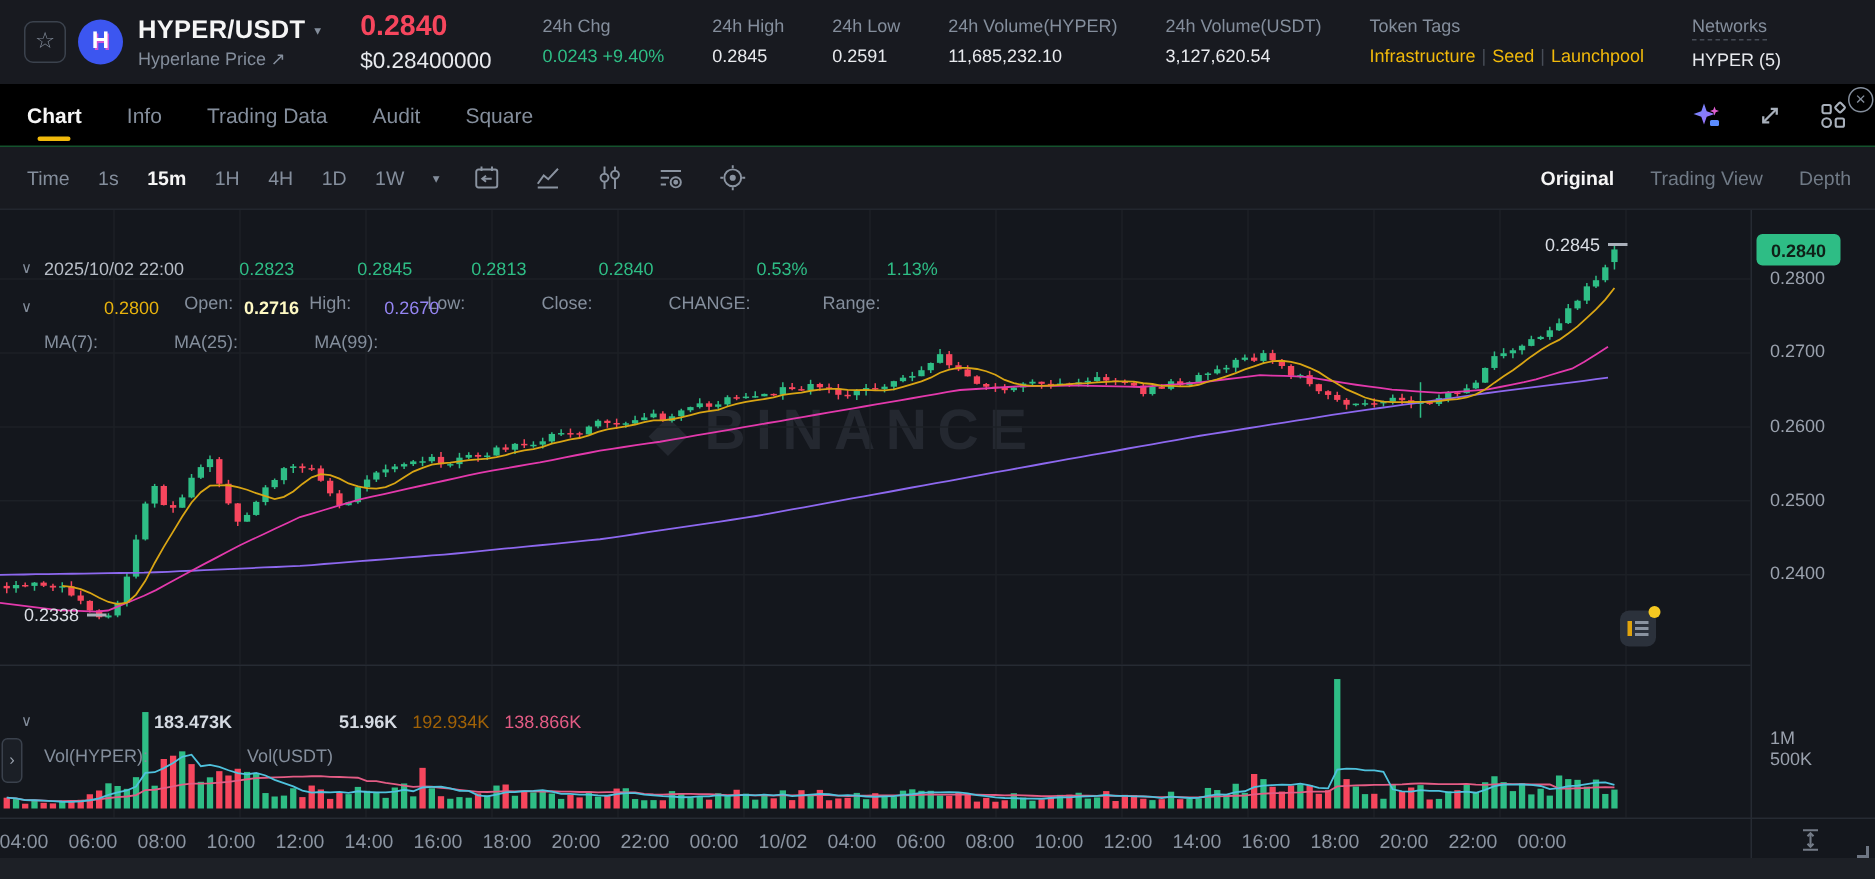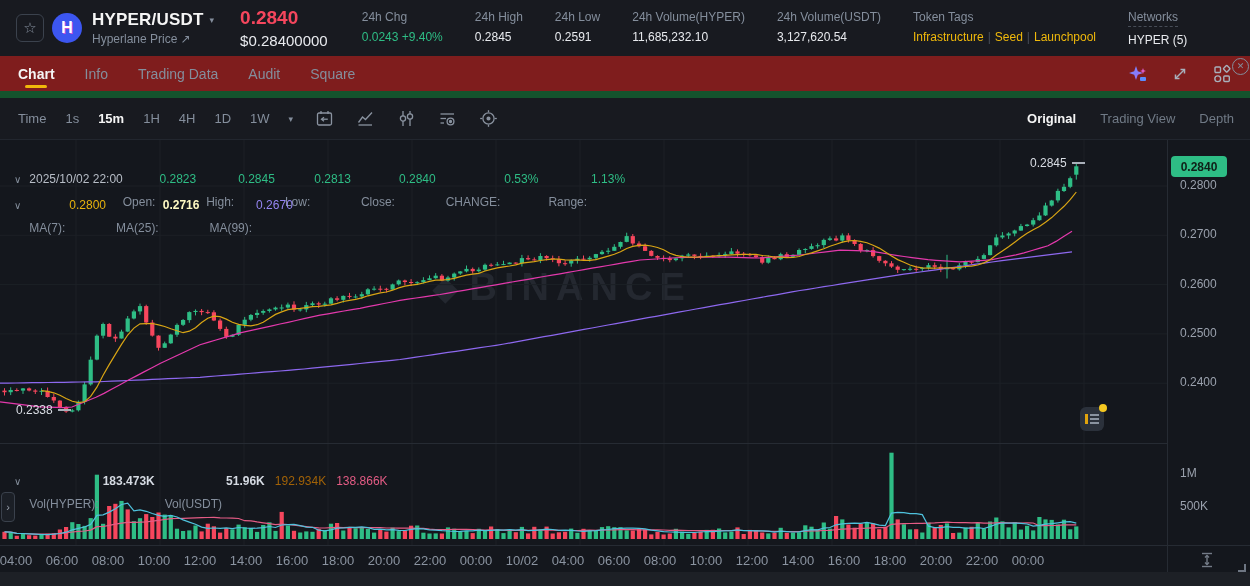--- a/index.html
+++ b/index.html
@@ -20,21 +20,21 @@
   #usd-price { font-size:15px; color:#e8eaee; margin-top:3px; }
   #stats { display:flex; margin-left:34px; gap:32px; }
   .stat-col .s-label { font-size:12px; color:#848e9c; white-space:nowrap; }
   .stat-col .s-value { font-size:12px; color:#e8eaee; margin-top:6px; white-space:nowrap; }
   .stat-col .s-value.up { color:#2ebd85; }
   .tag { color:#f0b90b; cursor:pointer; }
   .tag-sep { color:#474d57; padding:0 4px; }
   .dashed-u { border-bottom:1px dashed #474d57; padding-bottom:2px; display:inline-block; }
 
   
-  #tabbar { position:absolute; top:56px; left:0; width:1250px; height:42px; border-bottom:7px solid #14532d; background:#7f1d1d; }
+  #tabbar { position:absolute; top:56px; left:0; width:1250px; height:42px; border-bottom:1px solid #14532d; background:#000000; }
   #tabs { display:flex; gap:30px; padding-left:18px; height:100%; align-items:center; }
   .tab { font-size:14px; color:#848e9c; cursor:pointer; position:relative; height:100%; display:flex; align-items:center; }
   .tab.active { color:#f5f5f5; font-weight:bold; }
   .tab.active::after { content:""; position:absolute; bottom:3px; left:50%; transform:translateX(-50%); width:22px; height:3px; border-radius:2px; background:#f0b90b; }
   #tab-icons { position:absolute; right:18px; top:0; height:100%; display:flex; align-items:center; gap:22px; }
   .ticon { width:20px; height:20px; cursor:pointer; display:block; }
   #close-btn { position:absolute; top:58px; left:1232px; width:17px; height:17px; border-radius:50%; border:1.5px solid #848e9c; color:#848e9c; background:transparent; font-size:9px; line-height:13px; text-align:center; cursor:pointer; }
 
   
   #toolbar { position:absolute; top:98px; left:0; width:1250px; height:42px; border-bottom:1px solid #22262e; background:#181a20; display:flex; align-items:center; padding-left:18px; }
@@ -854,21 +854,21 @@
   <div id="axis-col">
     <div id="price-ticks">
         <div class="ptick" style="top: 38px;">0.2800</div>
         <div class="ptick" style="top: 87.3px;">0.2700</div>
         <div class="ptick" style="top: 136.6px;">0.2600</div>
         <div class="ptick" style="top: 185.9px;">0.2500</div>
         <div class="ptick" style="top: 235.2px;">0.2400</div>
       </div>
     <div id="price-badge">0.2840</div>
     <div id="vol-ticks">
-        <div class="vtick" style="top: 326px;">1M</div>
+        <div class="vtick" style="top: 345px;">1M</div>
         <div class="vtick" style="top: 358.5px;">500K</div>
       </div>
   </div>
 
   <div id="xaxis">
     <div id="xlabels">
         <div class="xlabel" style="left: 16px;">04:00</div>
         <div class="xlabel" style="left: 62px;">06:00</div>
         <div class="xlabel" style="left: 108px;">08:00</div>
         <div class="xlabel" style="left: 154px;">10:00</div>

